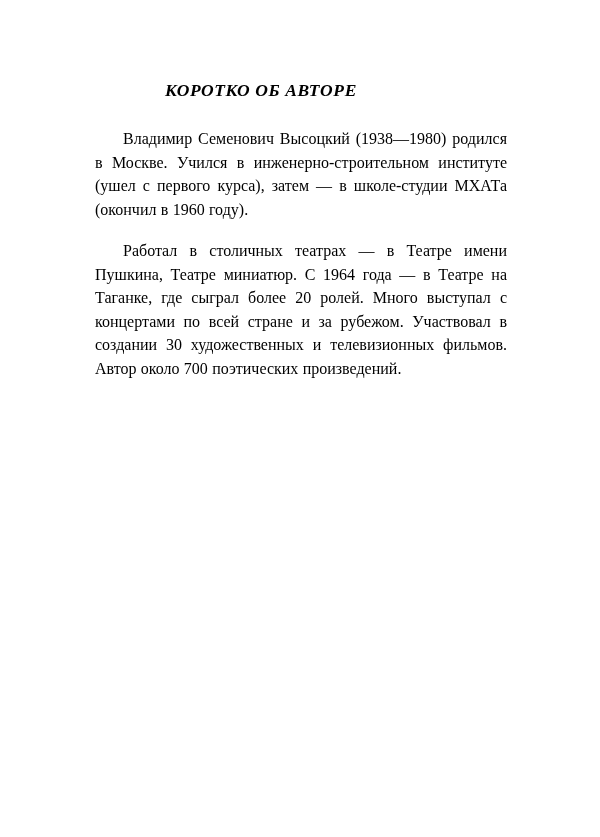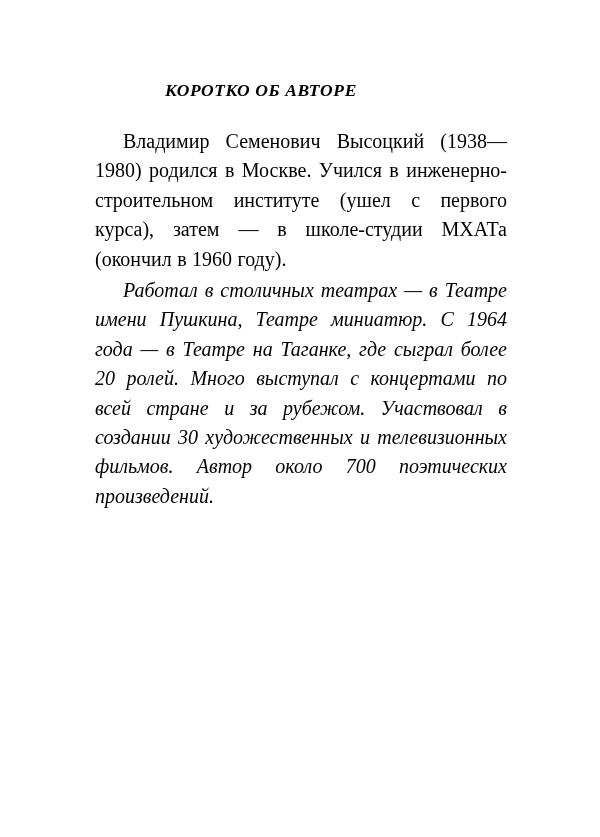--- a/index.html
+++ b/index.html
@@ -30,33 +30,32 @@
     font-family: "Liberation Serif", serif;
     font-style: italic;
     font-weight: 700;
     font-size: 17.5px;
     letter-spacing: 0.6px;
     margin: 0 0 26px 0;
     padding-left: 70px;
     color: #000;
   }
   .para {
-    font-size: 20px;
+    font-size: 16px;
     line-height: 1.47;
     text-align: justify;
     text-indent: 28px;
     margin: 0 0 1px 0;
     color: #000;
     -webkit-hyphens: none;
     hyphens: none;
     word-spacing: 0.02em;
   }
   .para + .para {
-    margin-top: 2px;
-    font-style: italic;
+    margin-top: 18px;
   }
 </style>
 </head>
 <body>
 
 <div class="page">
   <div class="content">
     <h1 class="doc-title">КОРОТКО ОБ АВТОРЕ</h1>
     <p class="para">Владимир Семенович Высоцкий (1938—1980) родился в Москве. Учился в инженерно-строительном институте (ушел с первого курса), затем — в школе-студии МХАТа (окончил в 1960 году).</p>
     <p class="para">Работал в столичных театрах — в Театре имени Пушкина, Театре миниатюр. С 1964 года — в Театре на Таганке, где сыграл более 20 ролей. Много выступал с концертами по всей стране и за рубежом. Участвовал в создании 30 художественных и телевизионных фильмов. Автор около 700 поэтических произведений.</p>

